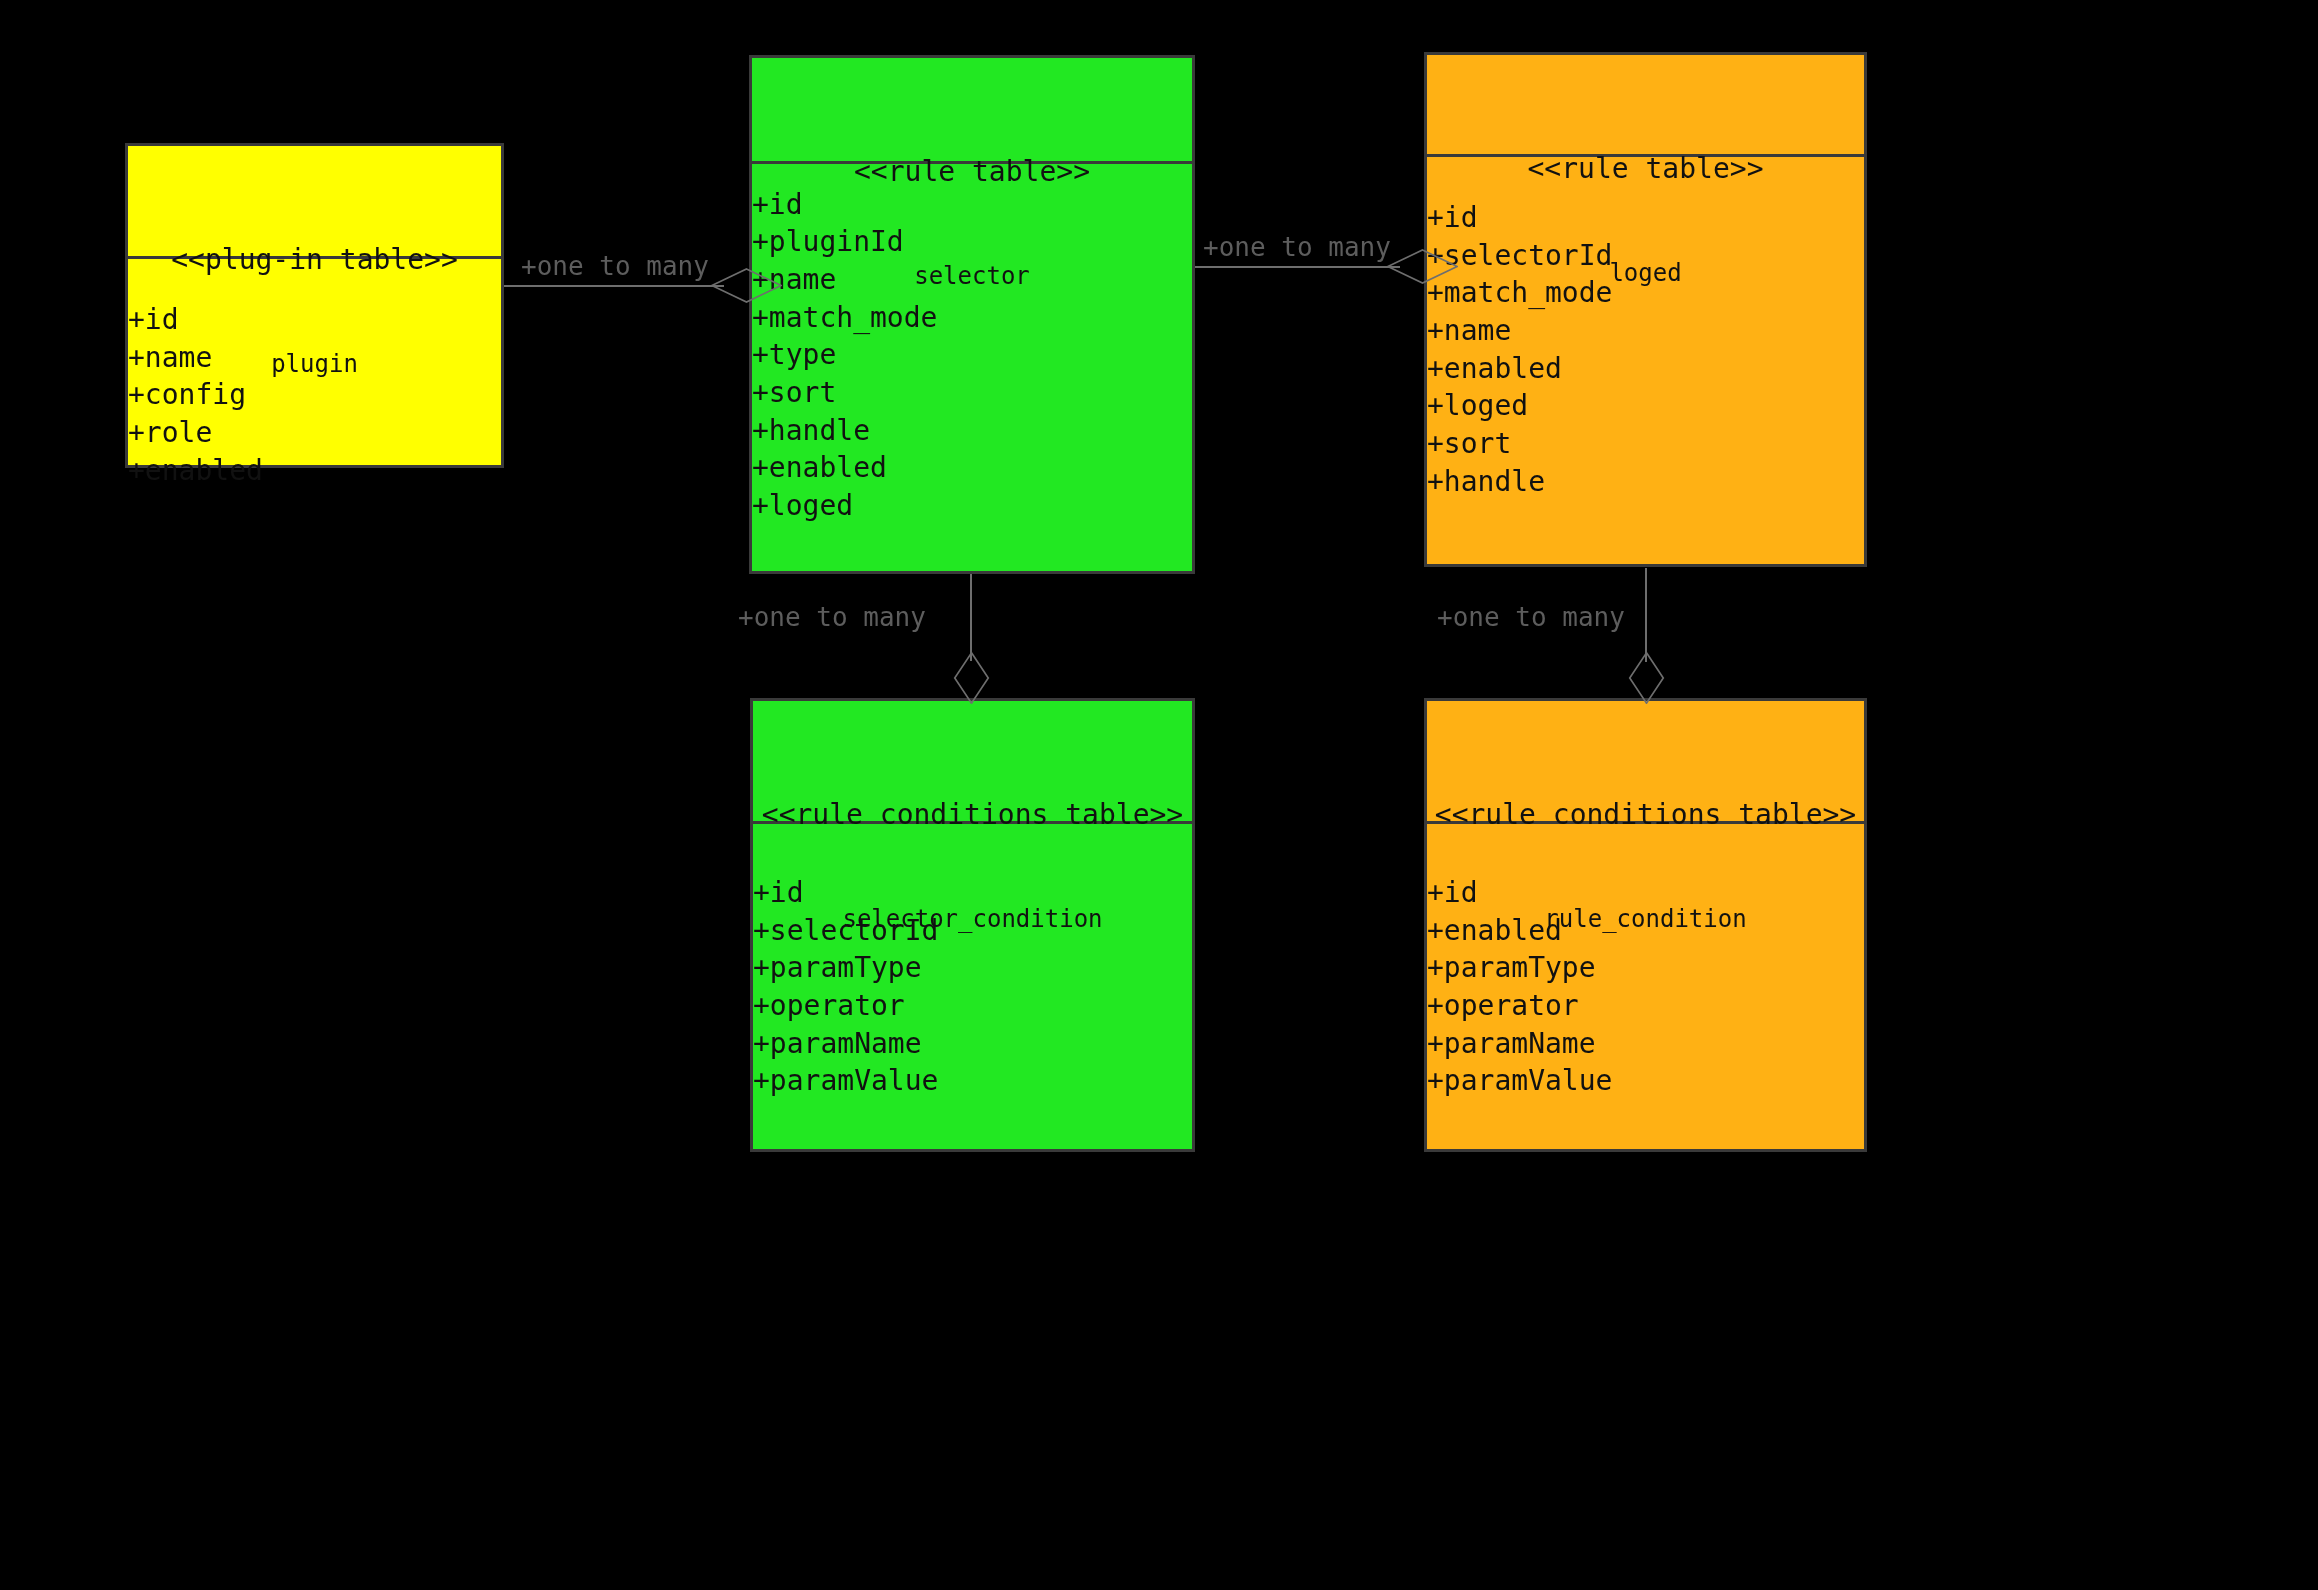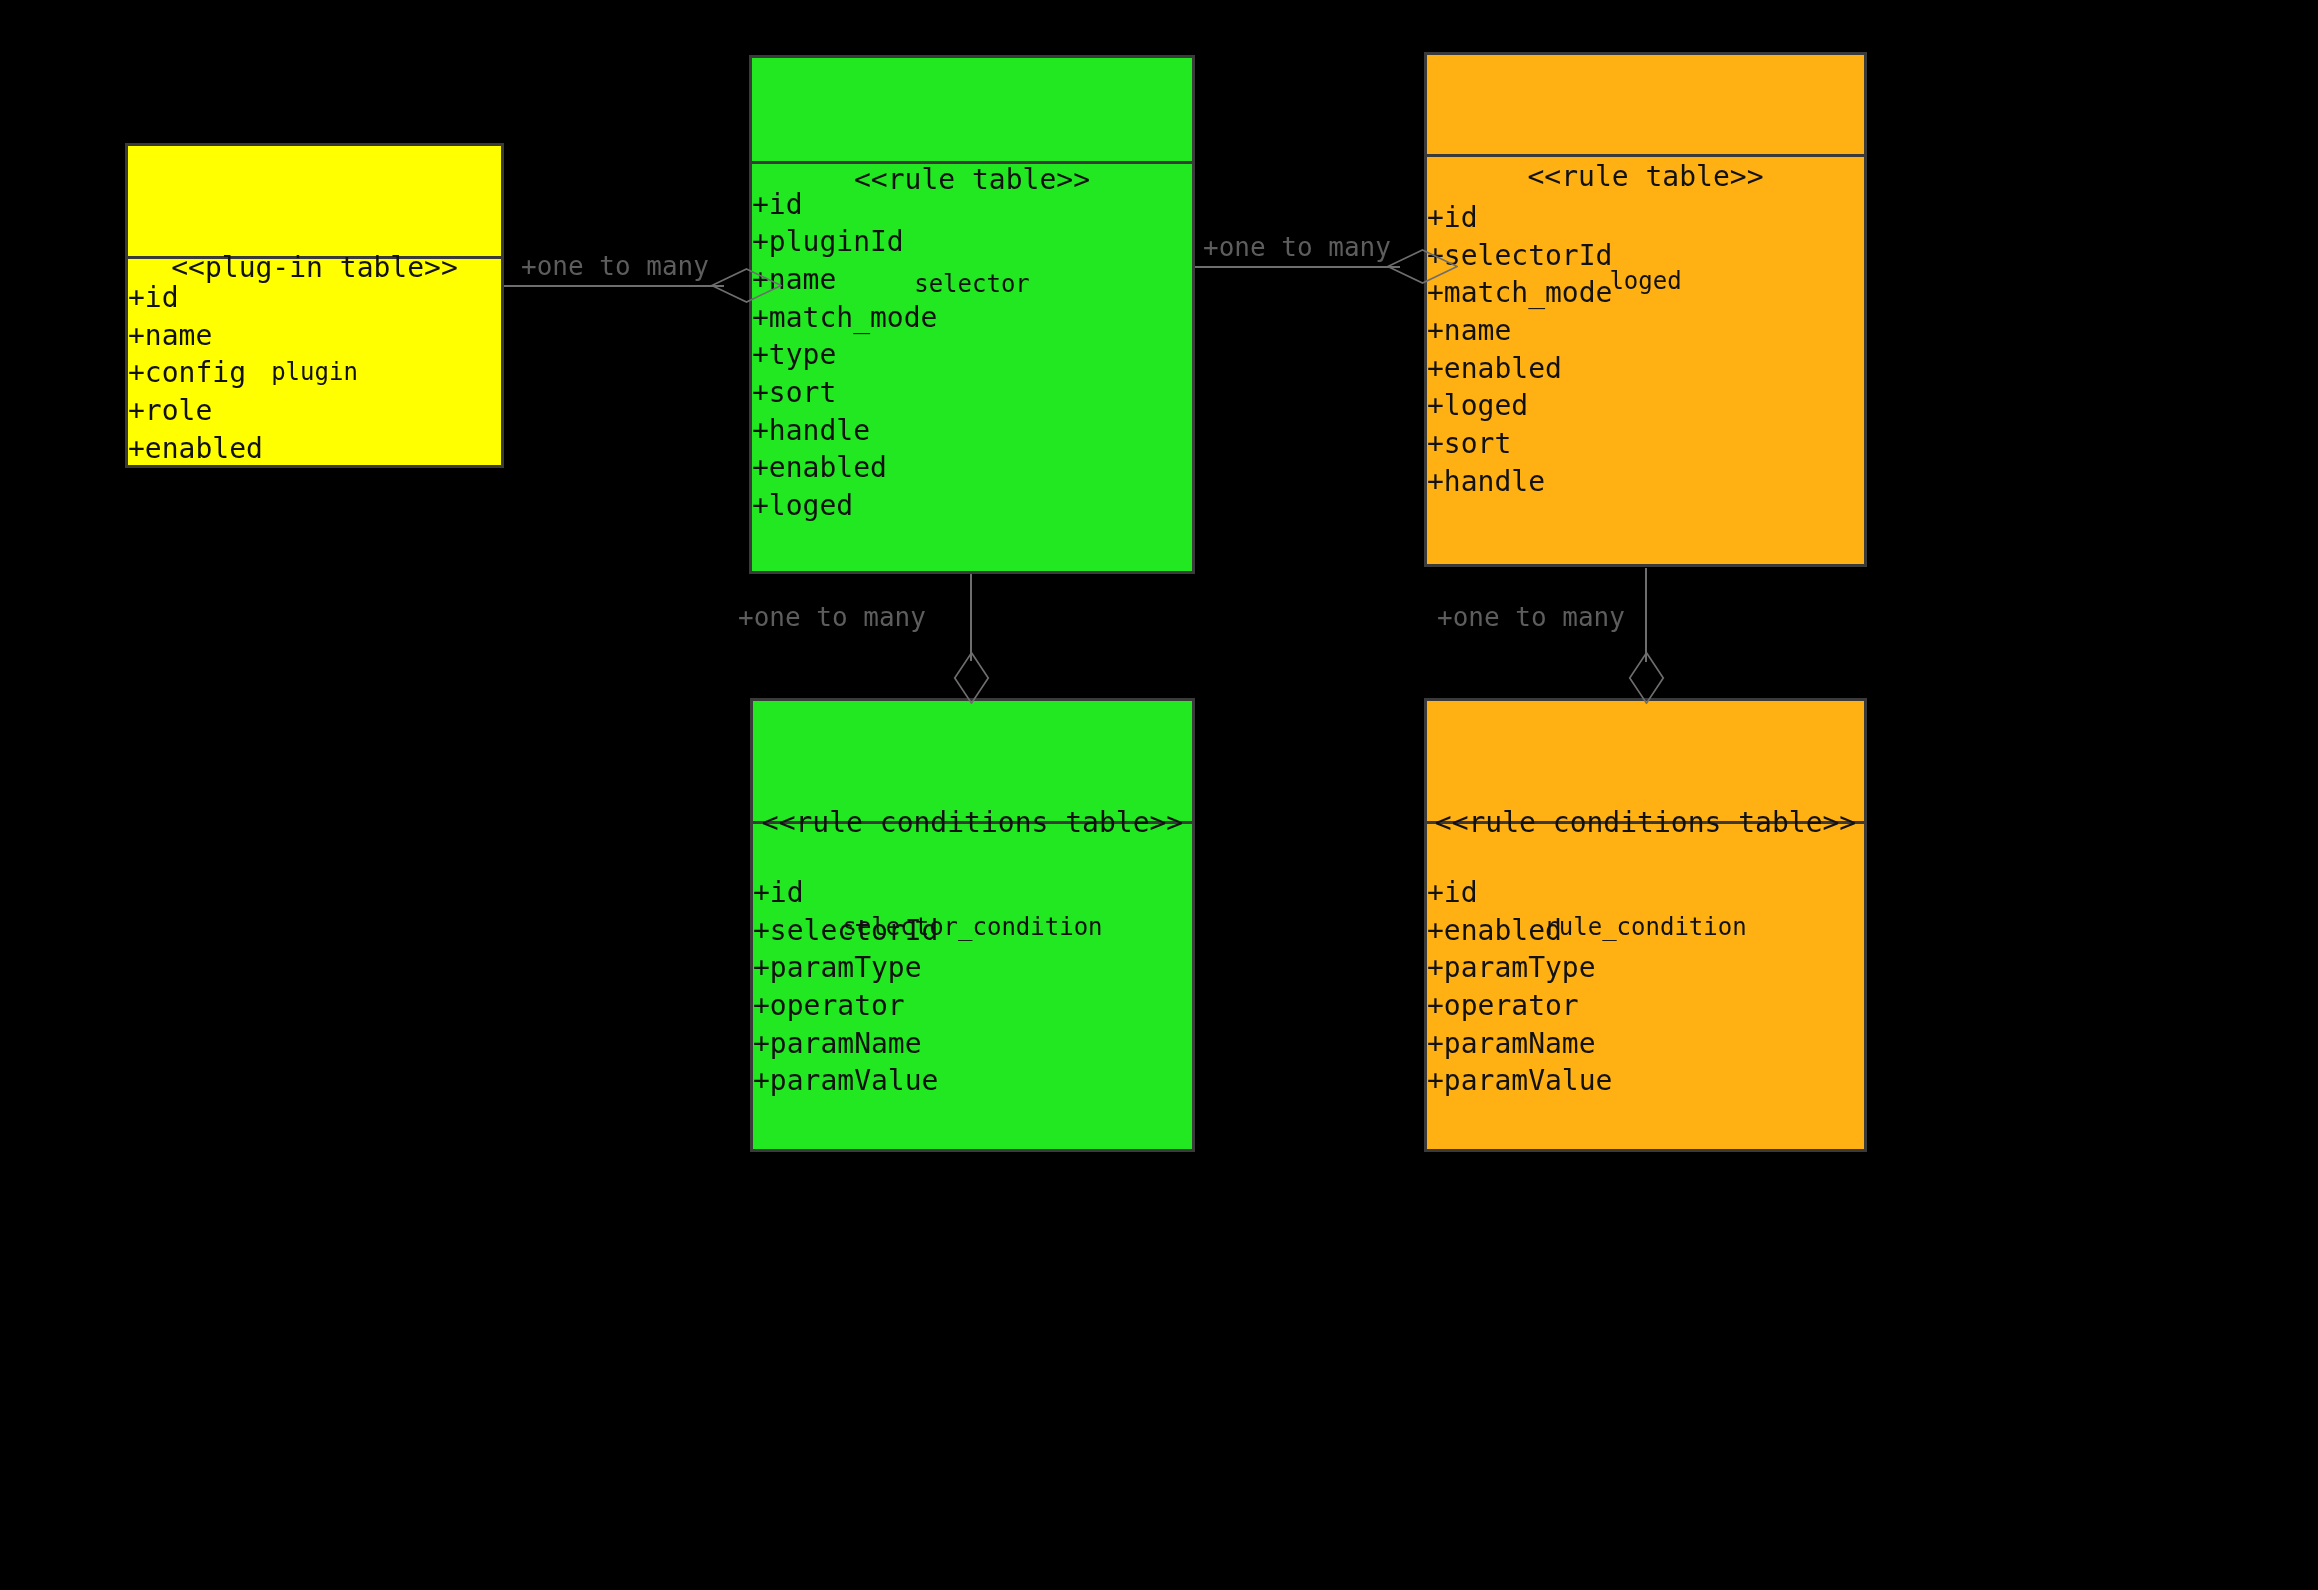--- a/index.html
+++ b/index.html
@@ -28,21 +28,21 @@
     display: flex;
     flex-direction: column;
   }
   .uml-header {
     box-sizing: border-box;
     border-bottom: 3.3px solid #3a3a3a;
     text-align: center;
     color: #111111;
     font-size: 28px;
     line-height: 1.28;
-    padding-top: 32px;
+    padding-top: 24px;
     font-weight: normal;
     letter-spacing: 0px;
     white-space: pre;
   }
   .uml-stereotype {
     display: block;
     font-size: 28px;
   }
   .uml-name {
     display: block;
@@ -55,21 +55,21 @@
     line-height: 1.345;
     padding-left: 0;
     flex: 1 1 auto;
   }
   .uml-attr {
     display: block;
     white-space: pre;
   }
 
   
-  .fill-yellow { background: #FFFF00; }
+  .fill-yellow { background: #FFFF00; gap: 22px; }
   .fill-green  { background: #22E822; }
   .fill-orange { background: #FFB114; }
 
   
   #box-plugin {
     left: 125px;  top: 143px;  width: 379px;  height: 325px;
   }
   #box-plugin .uml-header { height: 113px; }
   #box-plugin .uml-attrs  { padding-top: 20px; }
 

